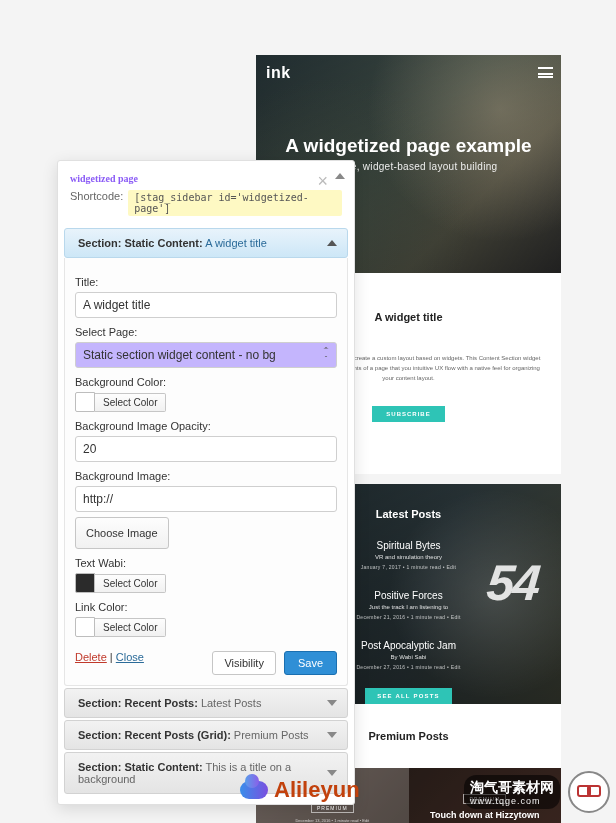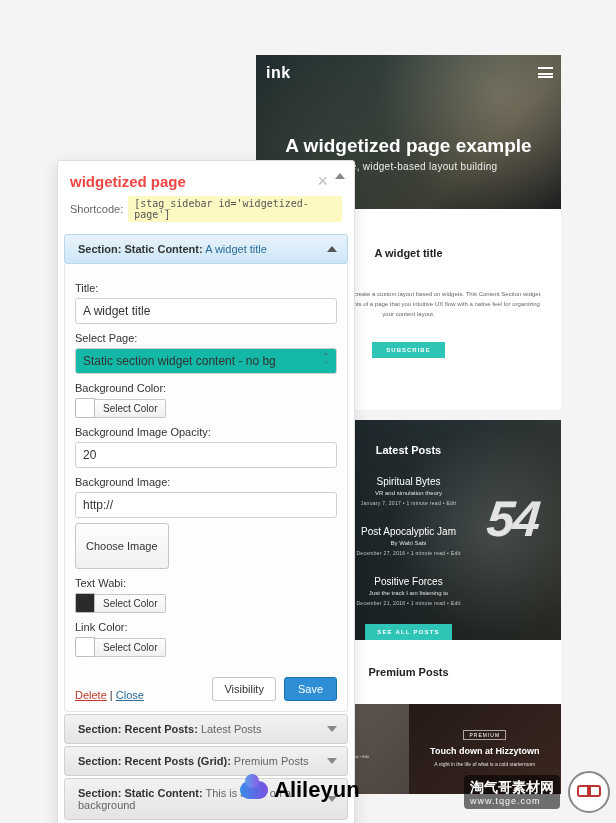--- a/index.html
+++ b/index.html
@@ -12,21 +12,21 @@
     overflow: hidden;
   }
 
   
   .preview {
     position: absolute;
     left: 256px; top: 55px;
     width: 305px;
   }
   .preview .hero {
-    height: 154px;
+    height: 218px;
     background: linear-gradient(135deg,#2a3a3f 0%,#4f5f55 45%,#6d6d5a 70%,#3a3a3a 100%);
     position: relative;
     color:#fff;
   }
   .preview .hero::before{
     content:"";
     position:absolute; inset:0;
     background:
       radial-gradient(circle at 80% 25%, rgba(200,180,150,.35), transparent 45%),
       radial-gradient(circle at 25% 75%, rgba(60,70,60,.5), transparent 50%),
@@ -108,30 +108,30 @@
   
   .admin{
     position:absolute; left:57px; top:160px; width:298px;
     background:#fff; border:1px solid #e0e0e0; border-radius:3px;
     box-shadow:0 4px 16px rgba(0,0,0,.12);
     padding:0 0 2px;
   }
   .admin .head{
     padding:12px 12px 6px 12px; position:relative;
   }
-  .admin .head .title{font-size:15px;font-weight:700;color:#ef4444;}
+  .admin .head .title{font-size:10px;font-weight:700;color:#8b5cf6;font-family:Liberation Serif, serif;}
   .admin .close-x{
     position:absolute;right:26px;top:10px;font-size:18px;color:#bbb;cursor:pointer;font-weight:400;
   }
   .admin .collapse-caret{
     position:absolute;right:9px;top:12px;width:0;height:0;
     border-left:5px solid transparent;border-right:5px solid transparent;border-bottom:6px solid #888;
   }
   .admin .shortcode-row{
-    padding:0 12px 10px; font-size:11px; color:#666; display:flex; gap:5px; align-items:center;
+    padding:0 12px 10px; font-size:11px; color:#666; display:flex; gap:5px; 
   }
   .admin .shortcode-row code{
     background:#fef9c3;color:#555;padding:2px 6px;font-size:10px;border-radius:2px;font-family:Menlo,Consolas,monospace;
   }
 
   .admin .panels{padding:0 6px 8px;}
   .panel-head{
     background:linear-gradient(#e8f3fb,#cde7f7);
     border:1px solid #b9d8ec; border-radius:3px;
     padding:8px 13px; font-size:11px; color:#333;
@@ -160,21 +160,21 @@
     padding:10px 10px 10px; font-size:11px; color:#333; background:#fdfdfd;
   }
   .panel-body label{display:block;margin:8px 0 4px;}
   .panel-body input[type=text]{
     width:100%;padding:5px 7px;font-size:12px;border:1px solid #cfcfcf;border-radius:3px;background:#fff;color:#333;
   }
   .panel-body .select-wrap{
     position:relative;
   }
   .panel-body select{
-    width:100%;padding:5px 7px;font-size:12px;border:1px solid #cfcfcf;border-radius:3px;background:#14b8a6;color:#333;
+    width:100%;padding:5px 7px;font-size:12px;border:1px solid #cfcfcf;border-radius:3px;background:#c4b5fd;color:#333;
     appearance:none;
   }
   .panel-body .select-wrap::after{
     content:"";position:absolute;right:7px;top:5px;width:6px;height:6px;
     background:
       linear-gradient(#555,#555) top/8px 1.5px no-repeat,
       linear-gradient(#555,#555) bottom/8px 1.5px no-repeat;
     height:10px;width:8px;
     clip-path:polygon(50% 0,100% 30%,0 30%,50% 0,50% 100%,0 70%,100% 70%,50% 100%);
     pointer-events:none;
@@ -186,53 +186,53 @@
   }
   .swatch.dark{background:#2b2b2b;}
   .select-color-btn{
     border:1px solid #c6c6c6;border-left:none;border-radius:0 2px 2px 0;
     background:linear-gradient(#fdfdfd,#f1f1f1);
     padding:3px 8px;font-size:10px;color:#333;cursor:pointer;
   }
   .small-btn{
     border:1px solid #c6c6c6;border-radius:3px;
     background:linear-gradient(#fdfdfd,#f1f1f1);
-    padding:16px 10px;font-size:11px;color:#333;cursor:pointer;margin-top:5px;
+    padding:9px 10px;font-size:11px;color:#333;cursor:pointer;margin-top:5px;
   }
 
   .panel-footer{
-    display:flex;align-items:flex-end;justify-content:space-between;margin-top:14px;font-size:11px;
+    display:flex;align-items:flex-start;justify-content:space-between;margin-top:14px;font-size:11px;
   }
   .panel-footer .left a{color:#c0392b;text-decoration:underline;cursor:pointer;}
   .panel-footer .left a.close{color:#2b6b99;}
-  .panel-footer .right{display:flex;gap:8px;margin-top:6px;}
+  .panel-footer .right{display:flex;gap:8px;}
   .btn-secondary{
     border:1px solid #c6c6c6;border-radius:3px;background:#fff;
     padding:5px 11px;font-size:11px;color:#333;cursor:pointer;
   }
   .btn-primary{
     border:1px solid #1a6fb0;border-radius:3px;background:#2f8fd6;color:#fff;
     padding:5px 13px;font-size:11px;cursor:pointer;font-weight:500;
   }
 
   
   .wm-left{
     position:absolute;left:240px;bottom:20px;display:flex;align-items:center;gap:6px;
-    font-size:22px;font-weight:700;color:#000000;
+    font-size:22px;font-weight:700;color:#c2410c;
   }
   .wm-left .cloud{
     width:28px;height:18px;border-radius:10px;
     background:linear-gradient(90deg,#3a8eea 0%,#7a4fe0 100%);position:relative;
   }
   .wm-left .cloud::before{content:"";position:absolute;left:5px;top:-7px;width:14px;height:14px;border-radius:50%;background:linear-gradient(90deg,#5a9eea,#8a5fe8);}
   .wm-right{
     position:absolute;right:6px;bottom:10px;display:flex;align-items:center;gap:8px;
   }
   .wm-right .txt{
-    background:rgba(0,0,0,.55);color:#fff;padding:4px 6px 2px;border-radius:4px;font-size:14px;font-weight:700;line-height:1.2;
+    background:rgba(0,0,0,.55);color:#fff;padding:4px 6px 2px;border-radius:12px;font-size:14px;font-weight:700;line-height:1.2;
   }
   .wm-right .txt small{display:block;font-size:9px;font-weight:400;letter-spacing:1px;opacity:.95;}
   .wm-right .face{
     width:42px;height:42px;border:2px solid #888;border-radius:50%;background:#fff;position:relative;
   }
   .wm-right .face::before{
     content:"";position:absolute;left:7px;top:12px;width:10px;height:8px;border:2px solid #b33;border-radius:3px;
   }
   .wm-right .face::after{
     content:"";position:absolute;right:7px;top:12px;width:10px;height:8px;border:2px solid #b33;border-radius:3px;
@@ -258,28 +258,28 @@
   <div class="latest-posts">
     <span class="num54">54</span>
     <div class="lp-inner">
       <div class="lp-head">Latest Posts</div>
       <div class="lp-item">
         <div class="t">Spiritual Bytes</div>
         <div class="s">VR and simulation theory</div>
         <div class="m">January 7, 2017 • 1 minute read • Edit</div>
       </div>
       <div class="lp-item">
+        <div class="t">Positive Forces</div>
+        <div class="s">Just the track I am listening to</div>
+        <div class="m">December 21, 2016 • 1 minute read • Edit</div>
+      </div>
+      <div class="lp-item">
         <div class="t">Post Apocalyptic Jam</div>
         <div class="s">By Wabi Sabi</div>
         <div class="m">December 27, 2016 • 1 minute read • Edit</div>
-      </div>
-      <div class="lp-item">
-        <div class="t">Positive Forces</div>
-        <div class="s">Just the track I am listening to</div>
-        <div class="m">December 21, 2016 • 1 minute read • Edit</div>
       </div>
       <span class="see-all">SEE ALL POSTS</span>
     </div>
   </div>
 
   <div class="premium-head">Premium Posts</div>
 
   <div class="grid">
     <div class="card c1">
       <span class="tag">PREMIUM</span>

